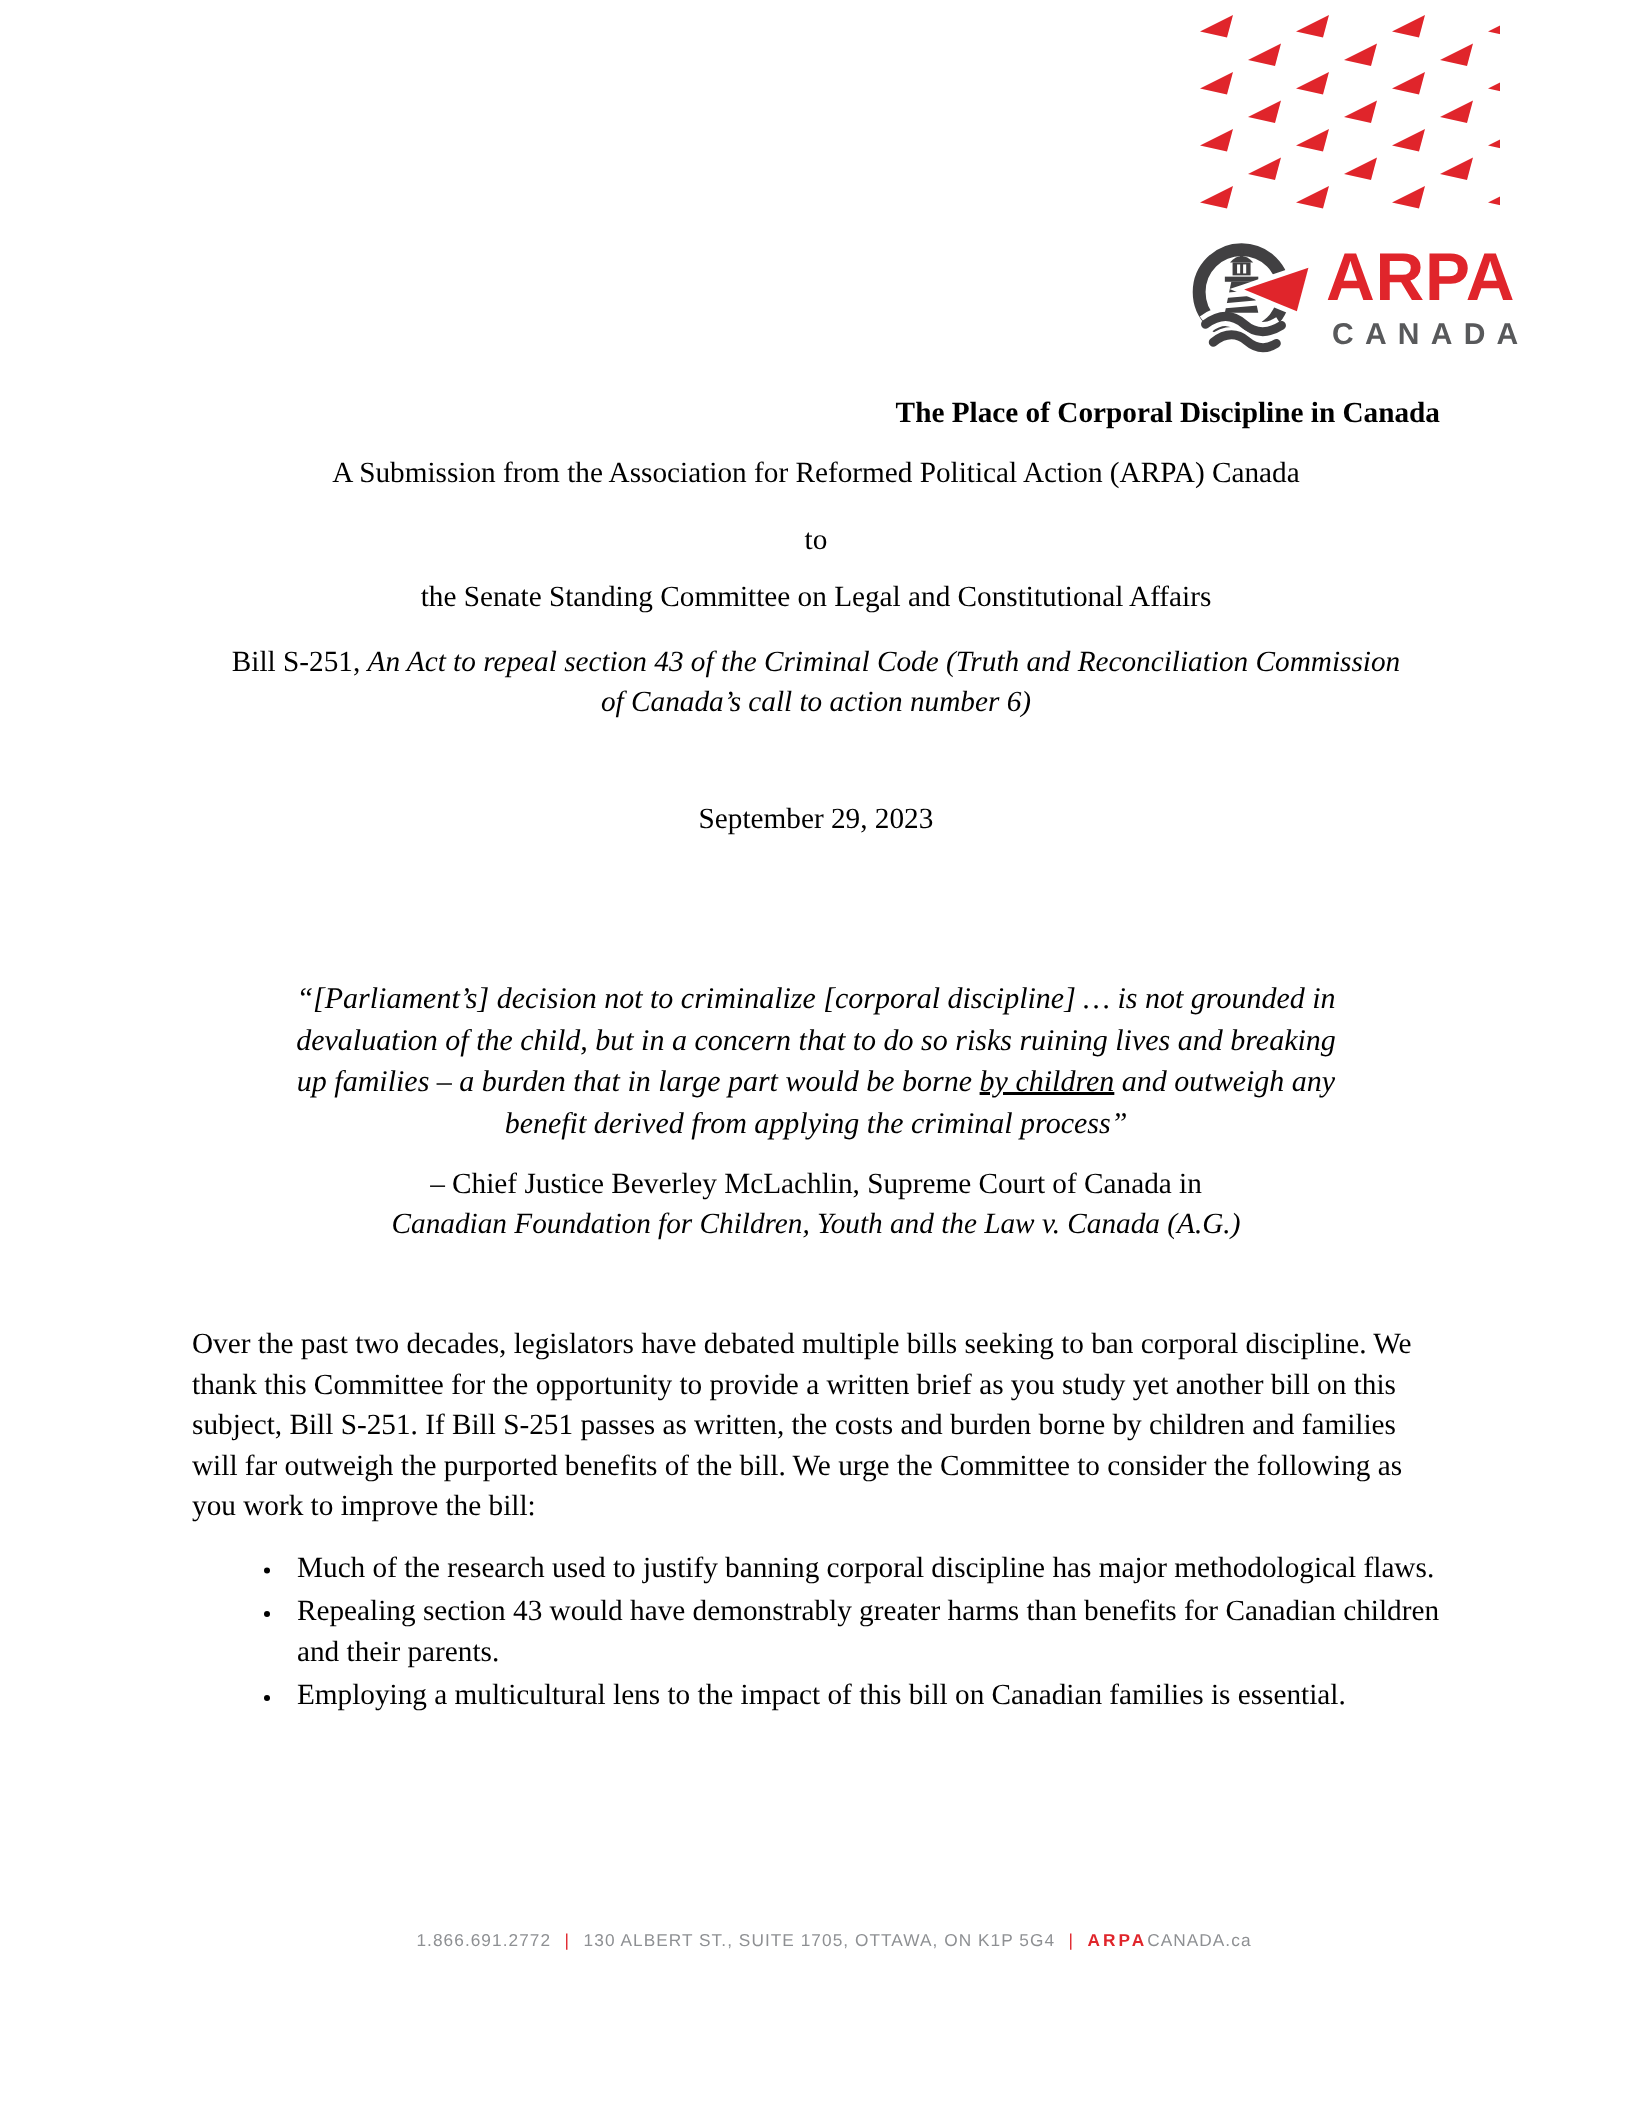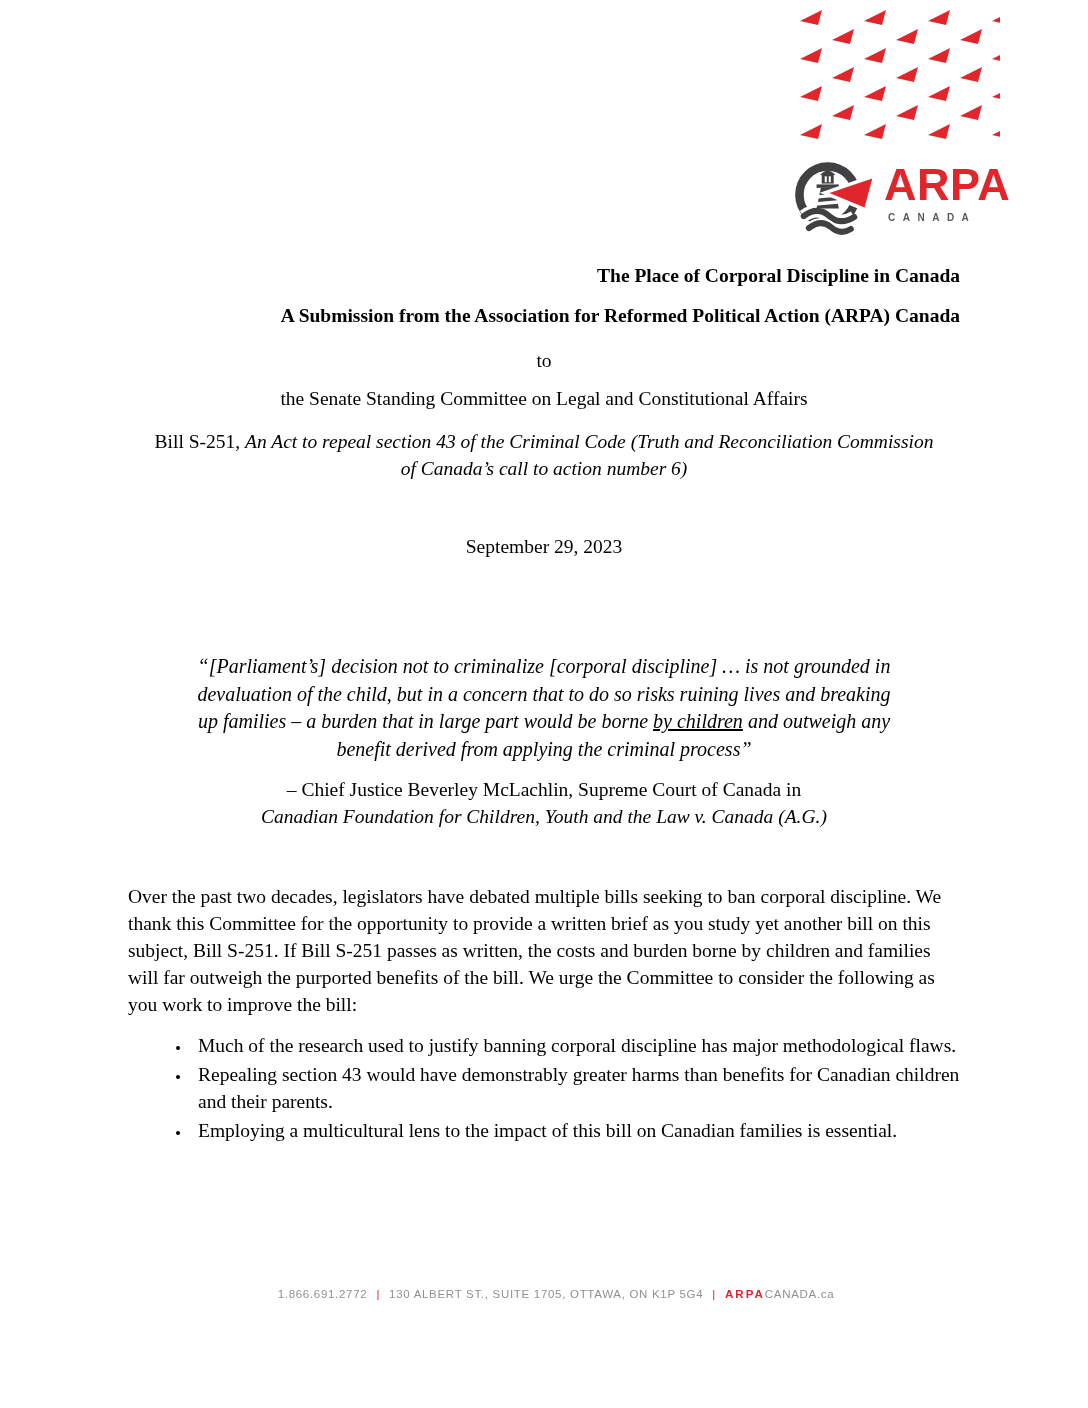--- a/index.html
+++ b/index.html
@@ -40,35 +40,35 @@
     font-family:"Liberation Sans", sans-serif;
     font-weight:800;
     font-size:45px;
     line-height:1;
     letter-spacing:0.5px;
     color:var(--red);
   }
   .canada-wordmark{
     font-family:"Liberation Sans", sans-serif;
     font-weight:700;
-    font-size:10px;
+    font-size:20px;
     letter-spacing:7.5px;
     color:var(--gray);
     margin-top:5px;
     margin-left:4px;
   }
 
   
   .content{
     padding:262px 128px 0;
     font-size:19.5px;
     line-height:27px;
   }
   .h-title{text-align:right;font-weight:bold;margin:0 0 13px;}
-  .h-sub{text-align:right;margin:0 0 18px;font-weight:bold;}
+  .h-sub{text-align:center;margin:0 0 18px;}
   .h-to{text-align:center;margin:0 0 11px;}
   .h-senate{text-align:center;margin:0 0 14px;}
   .h-regarding{text-align:center;margin:0 0 14px;}
   .bill{max-width:790px;margin:16px auto;text-align:center;}
   .bill .it{font-style:italic;}
 
   .dateline{text-align:center;margin:51px 0 0;}
 
   .quote{
     max-width:706px;

